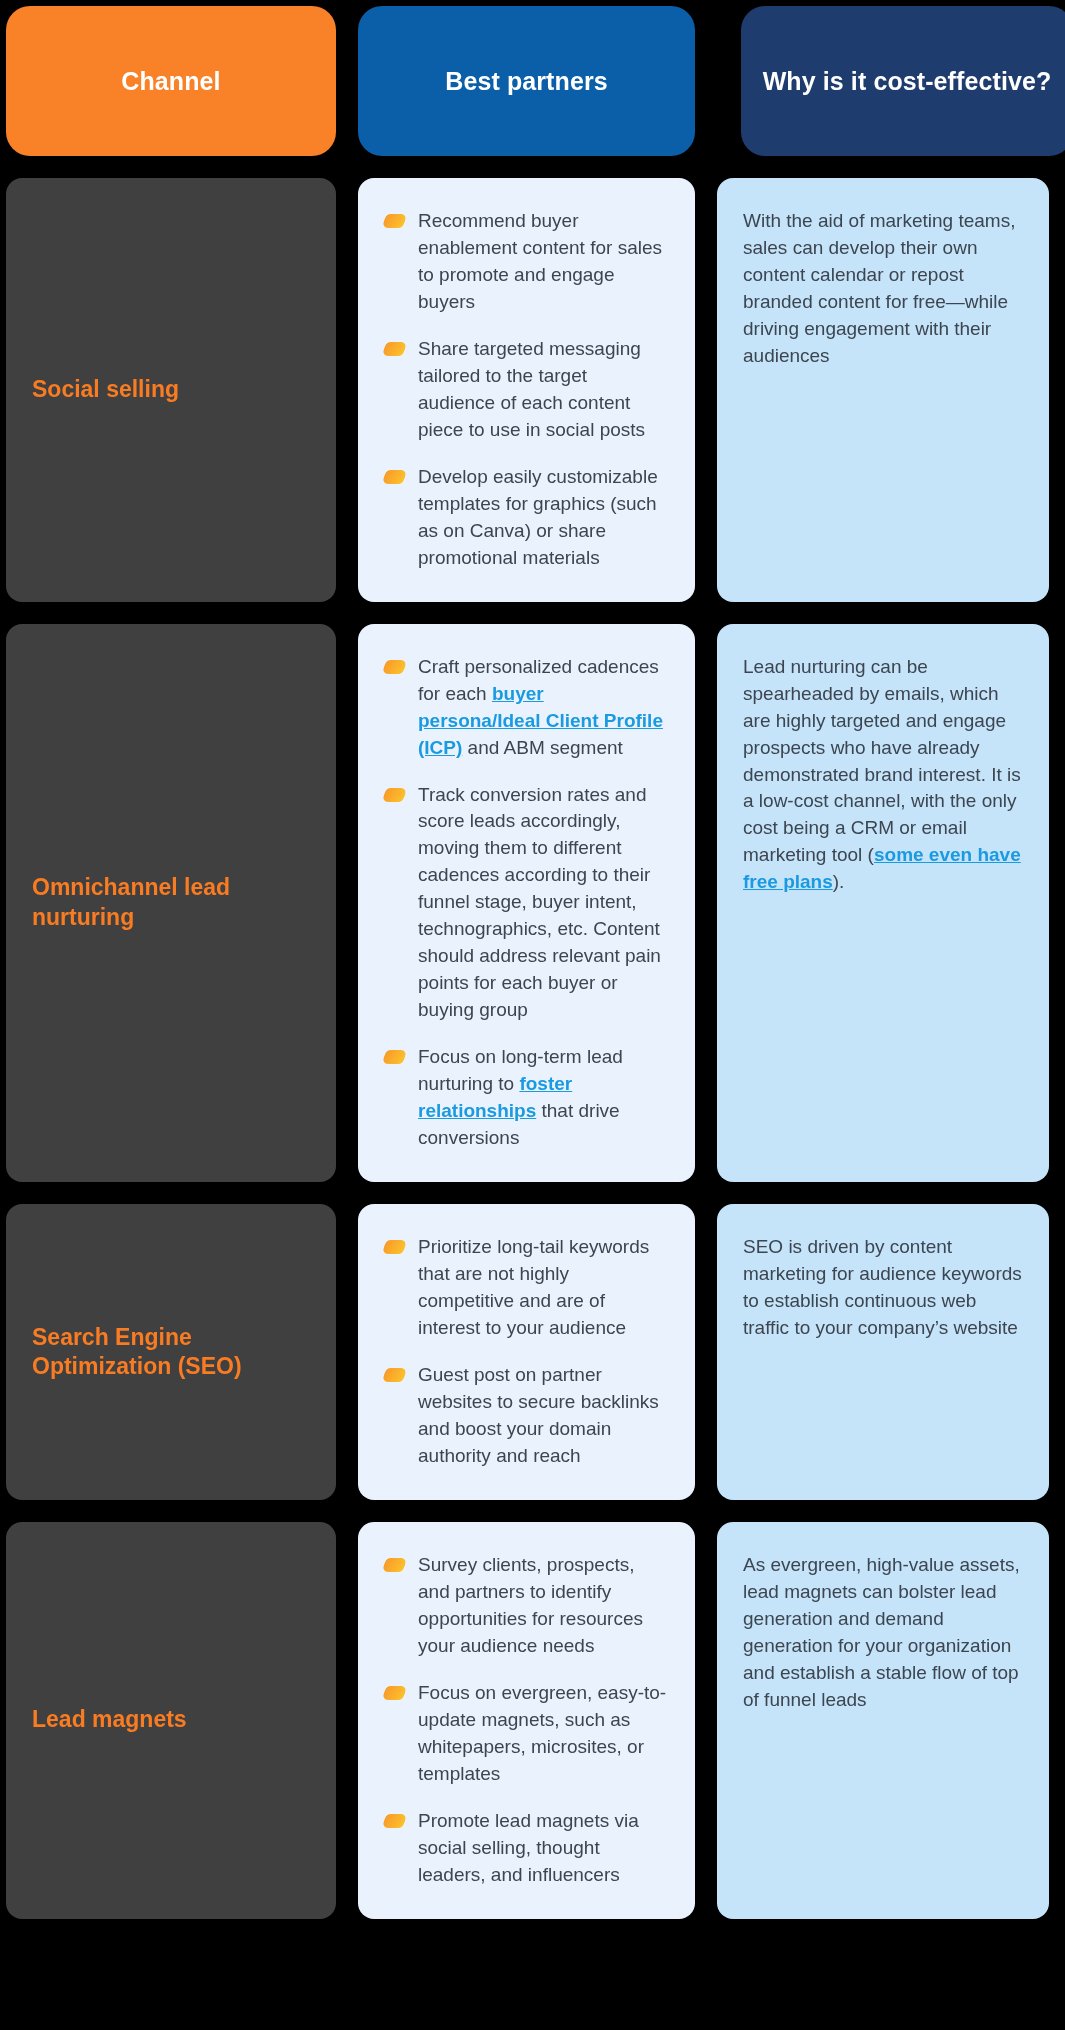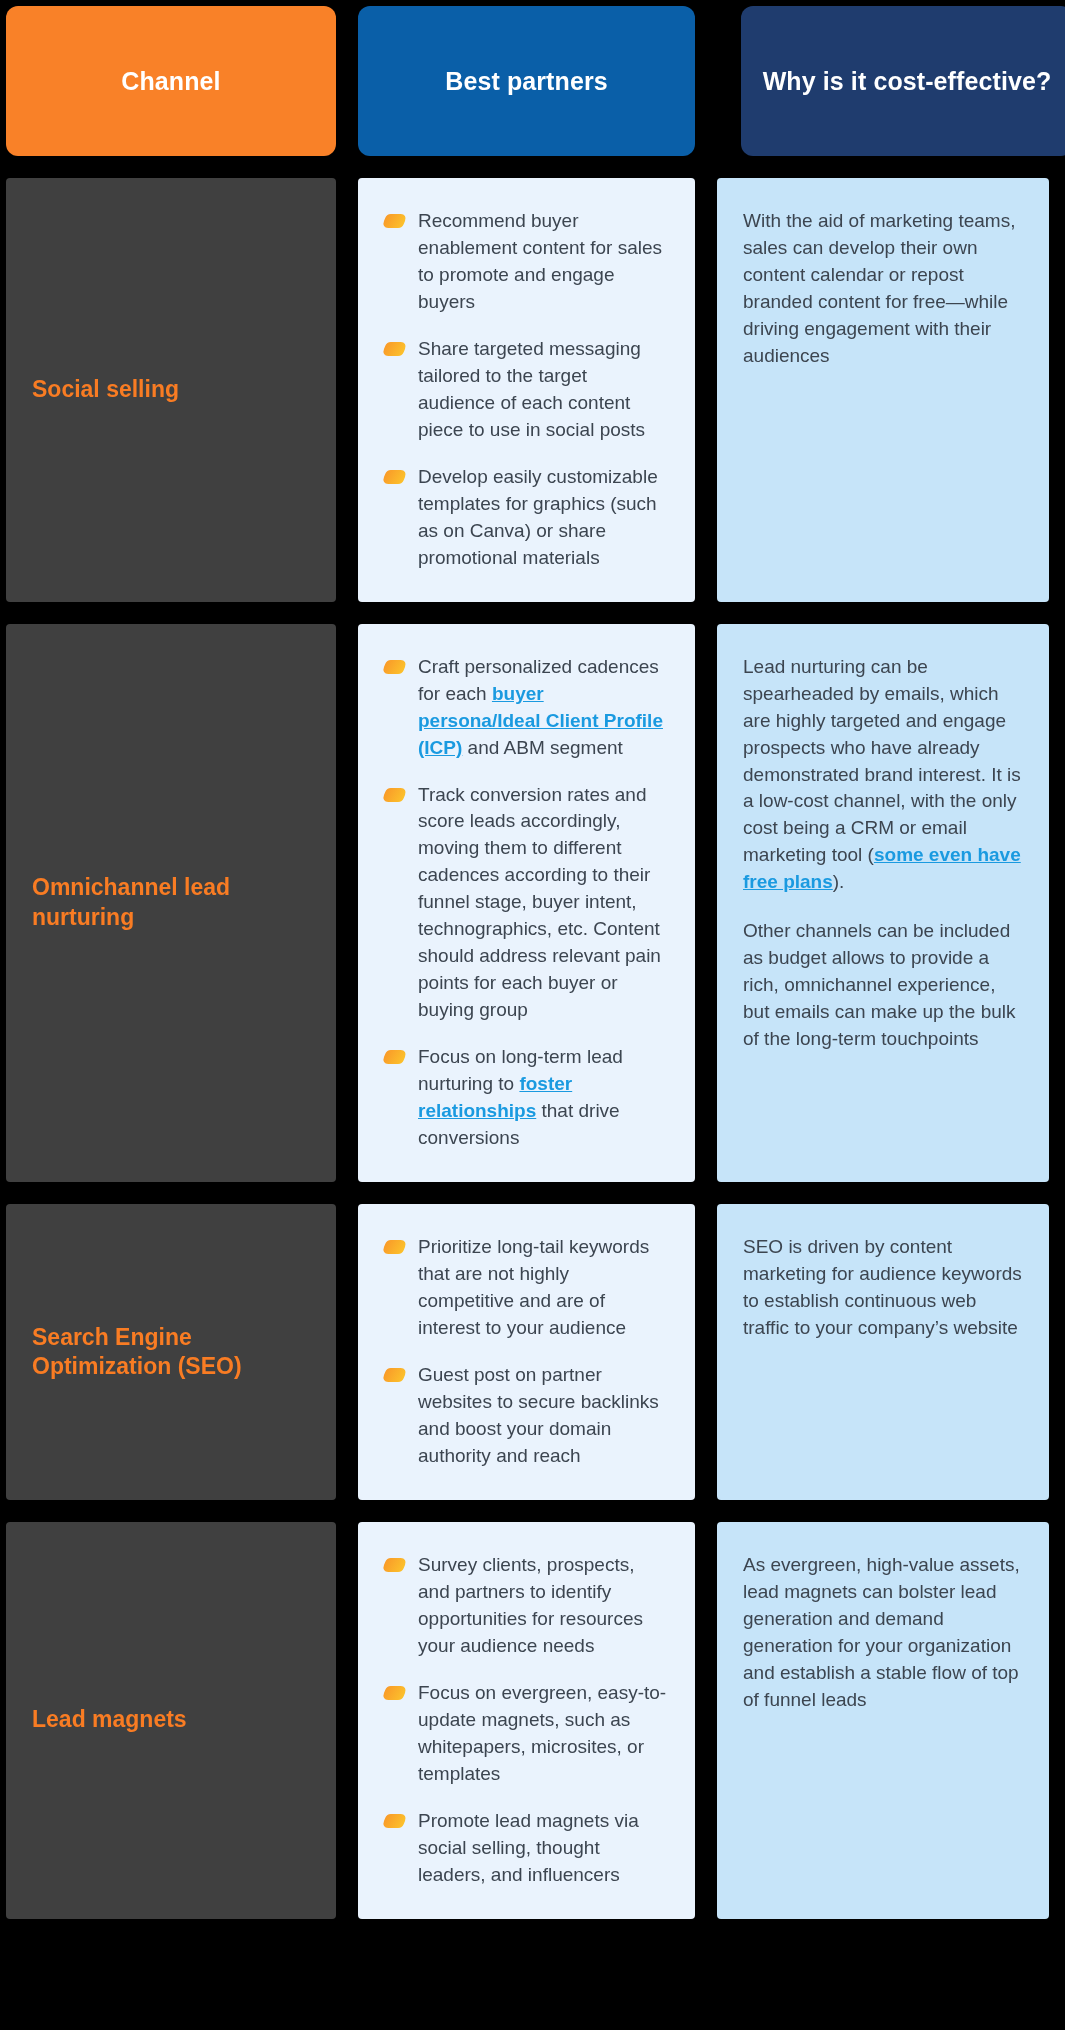--- a/index.html
+++ b/index.html
@@ -25,40 +25,40 @@
     gap: 22px;
     margin-bottom: 22px;
   }
 
   .col-channel  { width: 330px; flex: 0 0 330px; }
   .col-best     { width: 337px; flex: 0 0 337px; }
   .col-why      { width: 332px; flex: 0 0 332px; }
 
   
   .hdr {
-    border-radius: 12px;
+    border-radius: 24px;
     display: flex;
     align-items: center;
     justify-content: center;
     text-align: center;
     min-height: 150px;
     padding: 14px 18px;
     color: #ffffff;
     font-weight: bold;
     font-size: 25px;
     line-height: 1.22;
     letter-spacing: .1px;
   }
   .hdr-channel { background: #f98128; }
   .hdr-best    { background: #0a5fa8; }
   .hdr-why     { background: #1f3c6e; margin-left: 24px; }
 
   
   .cell {
-    border-radius: 4px;
+    border-radius: 16px;
     padding: 30px 26px;
   }
   .cell-channel {
     background: #404040;
     display: flex;
     align-items: center;
   }
   .cell-best {
     background: #eaf3fd;
   }
@@ -163,21 +163,20 @@
         <li>
           <span class="bullet-mark"></span><span>Track conversion rates and score leads accordingly, moving them to different cadences according to their funnel stage, buyer intent, technographics, etc. Content should address relevant pain points for each buyer or buying group</span>
         </li>
         <li>
           <span class="bullet-mark"></span><span>Focus on long-term lead nurturing to </span><a class="ilink" href="#">foster relationships</a><span> that drive conversions</span>
         </li>
       </ul>
     </div>
     <div class="col-why cell cell-why why-text">
       <p><span>Lead nurturing can be spearheaded by emails, which are highly targeted and engage prospects who have already demonstrated brand interest. It is a low-cost channel, with the only cost being a CRM or email marketing tool (</span><a class="ilink" href="#">some even have free plans</a><span>).</span></p>
-      <p>Other channels can be included as budget allows to provide a rich, omnichannel experience, but emails can make up the bulk of the long-term touchpoints</p>
     </div>
   </div>
 
   <div class="row row-3">
     <div class="col-channel cell cell-channel">
       <span class="channel-label">Search Engine Optimization (SEO)</span>
     </div>
     <div class="col-best cell cell-best">
       <ul class="bullets">
         <li>

